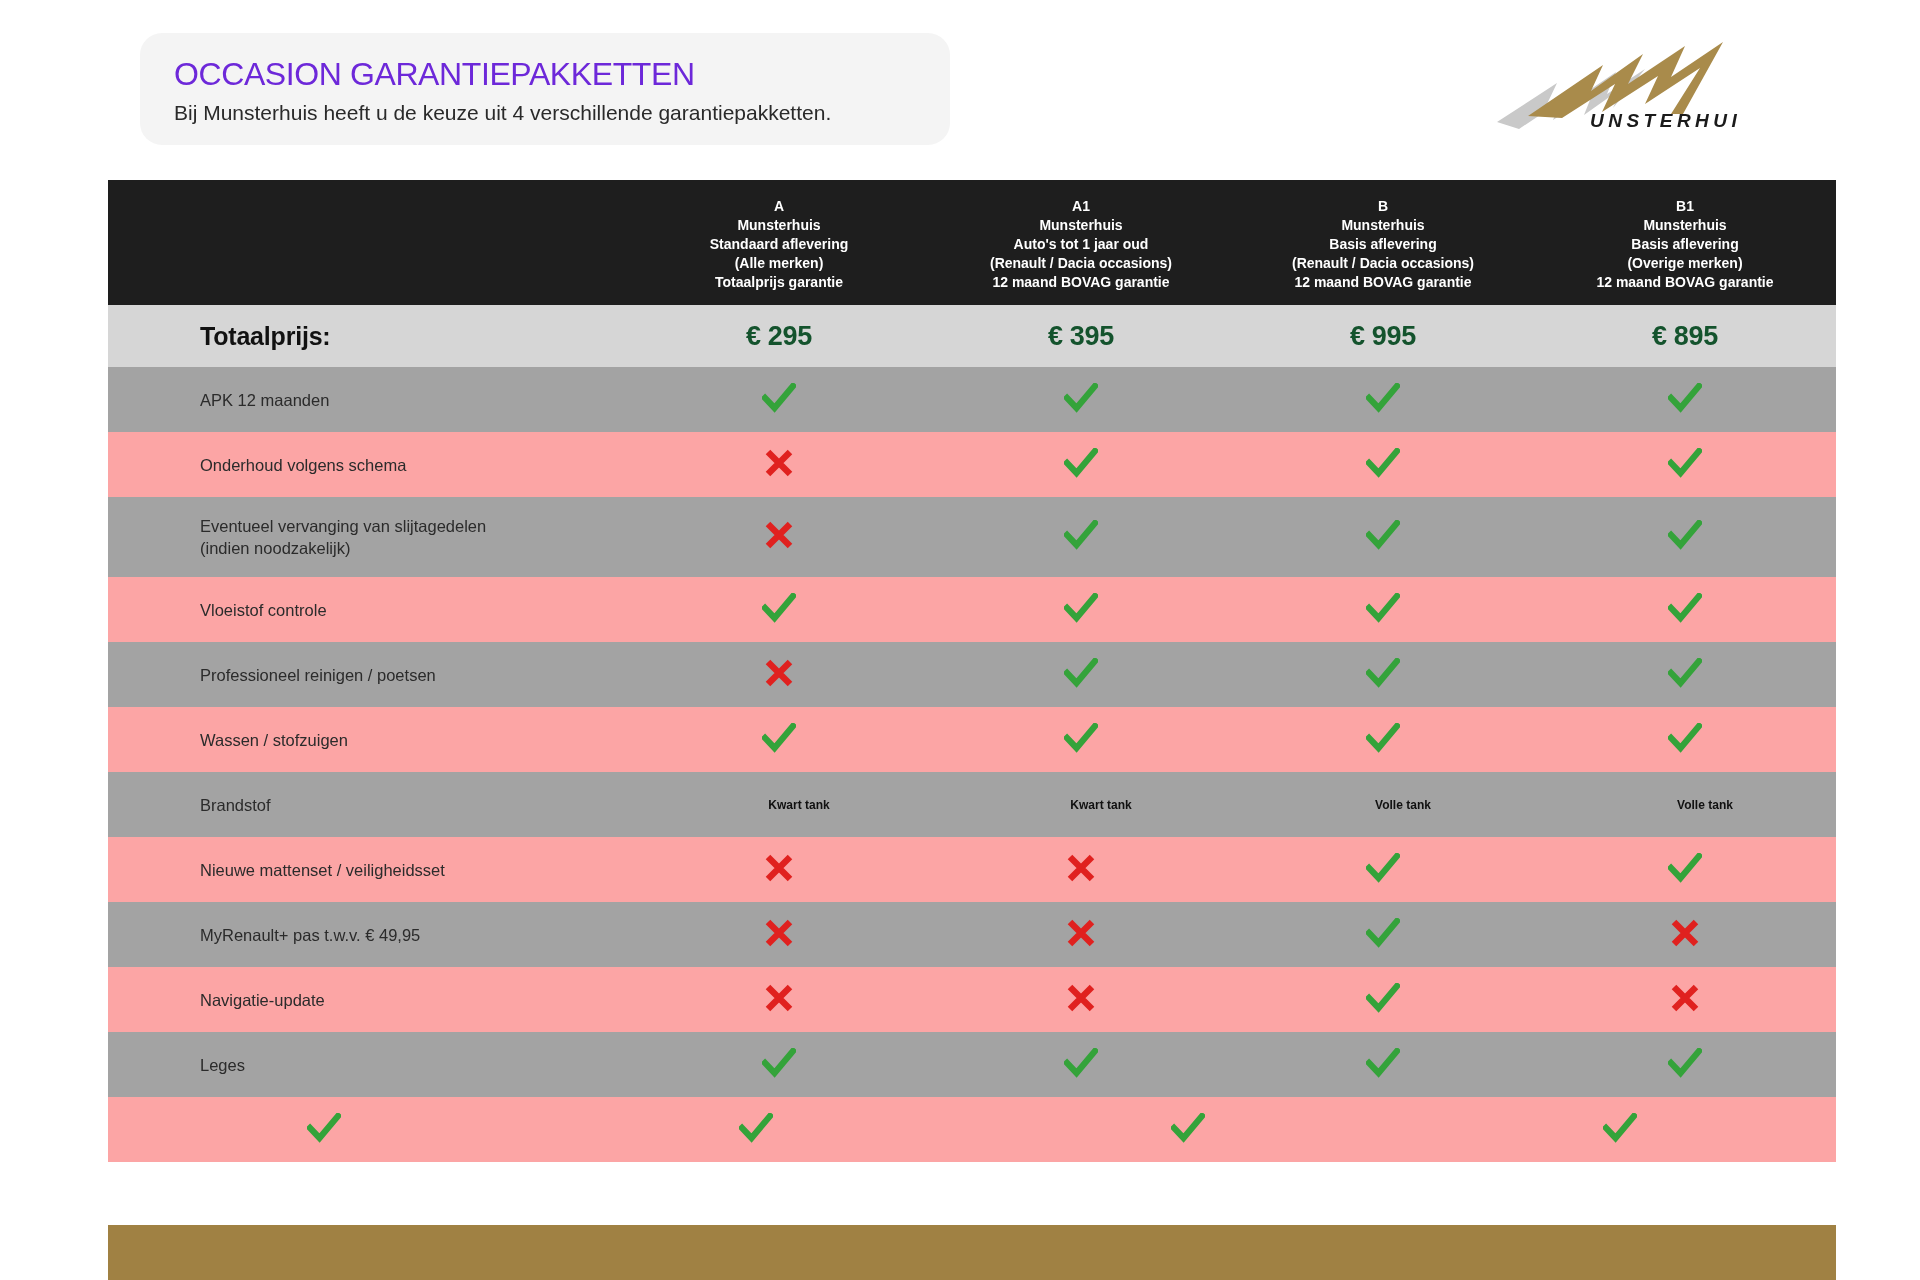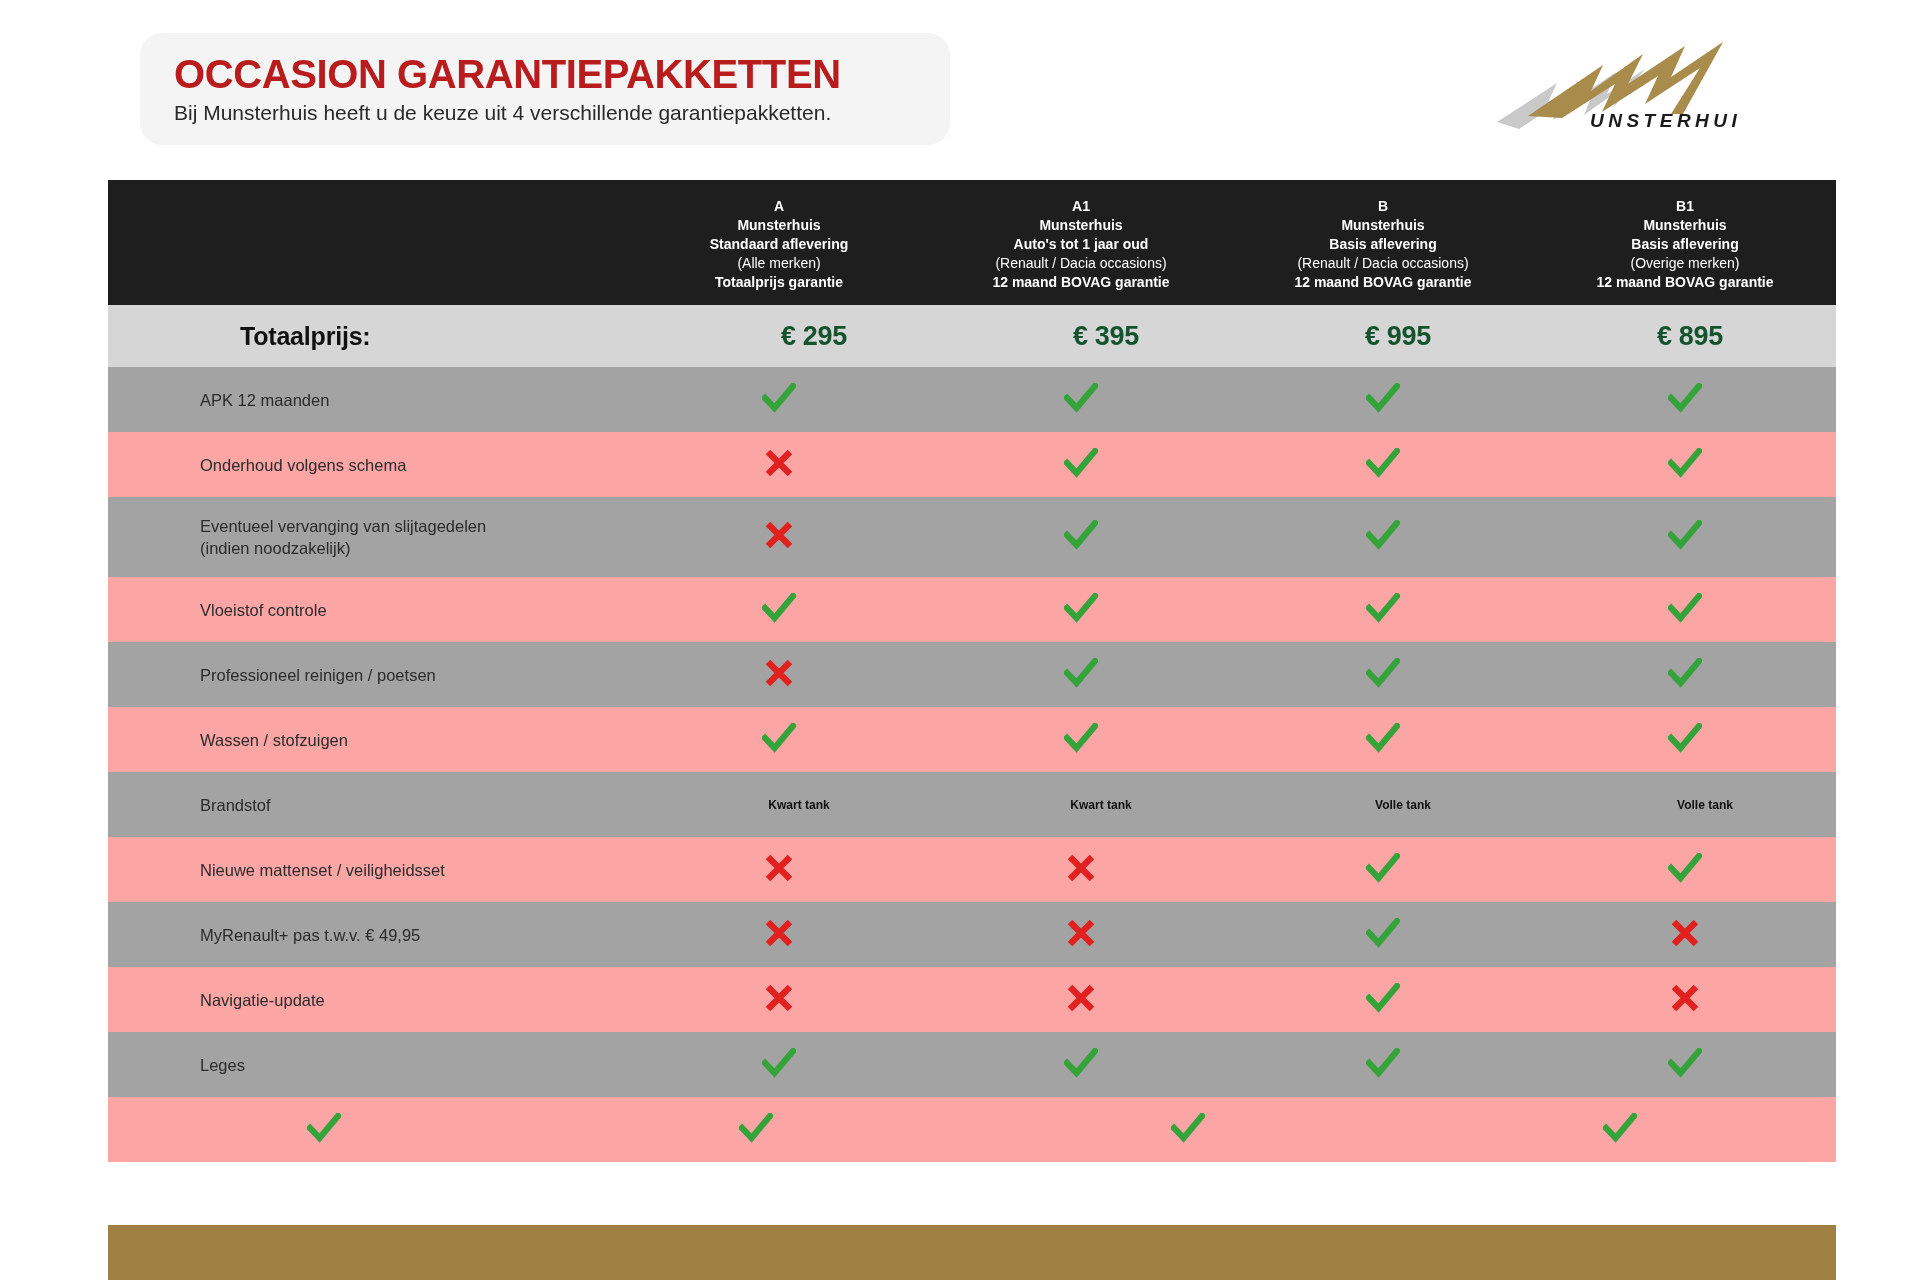--- a/index.html
+++ b/index.html
@@ -28,24 +28,24 @@
     left: 140px;
     top: 33px;
     width: 810px;
     height: 112px;
     background: #f4f4f4;
     border-radius: 22px;
     box-sizing: border-box;
     padding: 18px 0 0 34px;
   }
   .title-main {
-    font-size: 40px;
-    font-weight: bold;
+    font-size: 32px;
+    font-weight: normal;
     letter-spacing: -0.4px;
-    color: #b91c1c;
+    color: #6d28d9;
     line-height: 46px;
     white-space: nowrap;
   }
   .title-sub {
     font-size: 21px;
     font-weight: normal;
     color: #2a2a2a;
     line-height: 30px;
     margin-top: 1px;
     white-space: nowrap;
@@ -107,28 +107,27 @@
     font-weight: bold;
     line-height: 19px;
   }
   .th-line {
     font-size: 14px;
     font-weight: bold;
     line-height: 19px;
     white-space: nowrap;
   }
   .th-line.light {
-    font-weight: normal;
+    font-weight: bold;
   }
 
   
   .price-row {
     background: #d6d6d6;
     height: 62px;
-    padding-left: 40px;
   }
   .price-label {
     font-size: 25px;
     font-weight: bold;
     color: #111111;
     letter-spacing: -0.2px;
   }
   .price-value {
     font-size: 27px;
     font-weight: bold;

